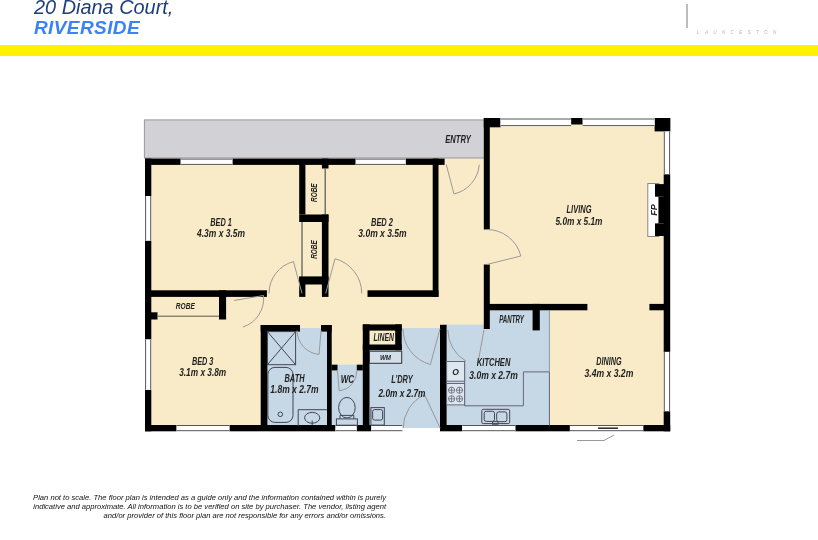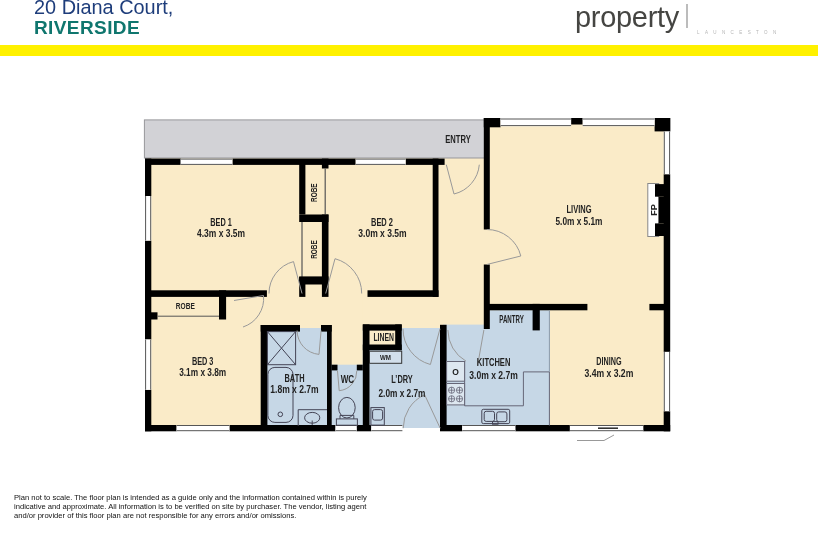--- a/index.html
+++ b/index.html
@@ -1,28 +1,27 @@
 <!DOCTYPE html>
 <html><head>
 <meta charset="utf-8">
 <style>
   html,body{margin:0;padding:0;background:#fff;}
   body{font-family:"Liberation Sans",sans-serif;}
-  #page{position:relative;width:818px;height:540px;overflow:hidden;background:#fff;}
+  #page{position:relative;width:818px;height:540px;overflow:hidden;background:#fff;font-style:italic;}
   .abs{position:absolute;}
 </style>
 </head>
 <body>
 <div id="page">
 
   <div class="abs" style="left:34px;top:-4.5px;font-size:19.9px;color:#1e3d7b;">20 Diana Court,</div>
 
-  <div class="abs" style="left:34px;top:16.5px;font-size:19px;font-weight:bold;color:#0f766e;letter-spacing:.4px;">RIVERSIDE</div>
-
-  <div class="abs" style="left:575px;top:0.5px;font-size:29px;color:#454542;letter-spacing:-0.3px;">property</div>
+  <div class="abs" style="left:34px;top:16.5px;font-size:19px;font-weight:bold;color:#3b82f6;letter-spacing:.4px;">RIVERSIDE</div>
+
 
   <div class="abs" style="left:686px;top:4px;width:2px;height:24px;background:#bcbcbc;"></div>
 
 
   <div class="abs" style="left:697px;top:29.5px;font-size:4.5px;color:#b5b5b5;letter-spacing:5.4px;">LAUNCESTON</div>
 
   <div class="abs" style="left:0;top:45px;width:818px;height:10.5px;background:#fff100;"></div>
 
   <svg class="abs" style="left:0;top:0;" width="818" height="540" viewBox="0 0 818 540">
 
@@ -441,18 +440,18 @@
         <text x="493.6" y="365.8" font-size="10.5" font-weight="bold" fill="#222" text-anchor="middle" textLength="33.5" lengthAdjust="spacingAndGlyphs">KITCHEN</text>
        <text x="493.6" y="379" font-size="10" font-weight="bold" fill="#222" text-anchor="middle" textLength="48.5" lengthAdjust="spacingAndGlyphs">3.0m x 2.7m</text>
       </g>
 
     <g>
         <text x="608.9" y="365" font-size="10.5" font-weight="bold" fill="#222" text-anchor="middle" textLength="25.2" lengthAdjust="spacingAndGlyphs">DINING</text>
        <text x="608.9" y="377" font-size="10" font-weight="bold" fill="#222" text-anchor="middle" textLength="48.9" lengthAdjust="spacingAndGlyphs">3.4m x 3.2m</text>
       </g>
   </svg>
 
-  <div class="abs" style="left:14px;top:493px;width:372px;text-align:left;font-size:7.6px;line-height:9.2px;color:#111;">
+  <div class="abs" style="left:14px;top:493px;width:372px;text-align:right;font-size:7.6px;line-height:9.2px;color:#111;">
     Plan not to scale. The floor plan is intended as a guide only and the information contained within is purely<br>
     indicative and approximate. All information is to be verified on site by purchaser. The vendor, listing agent<br>
     and/or provider of this floor plan are not responsible for any errors and/or omissions.
   </div>
 </div>
 
 </body></html>

